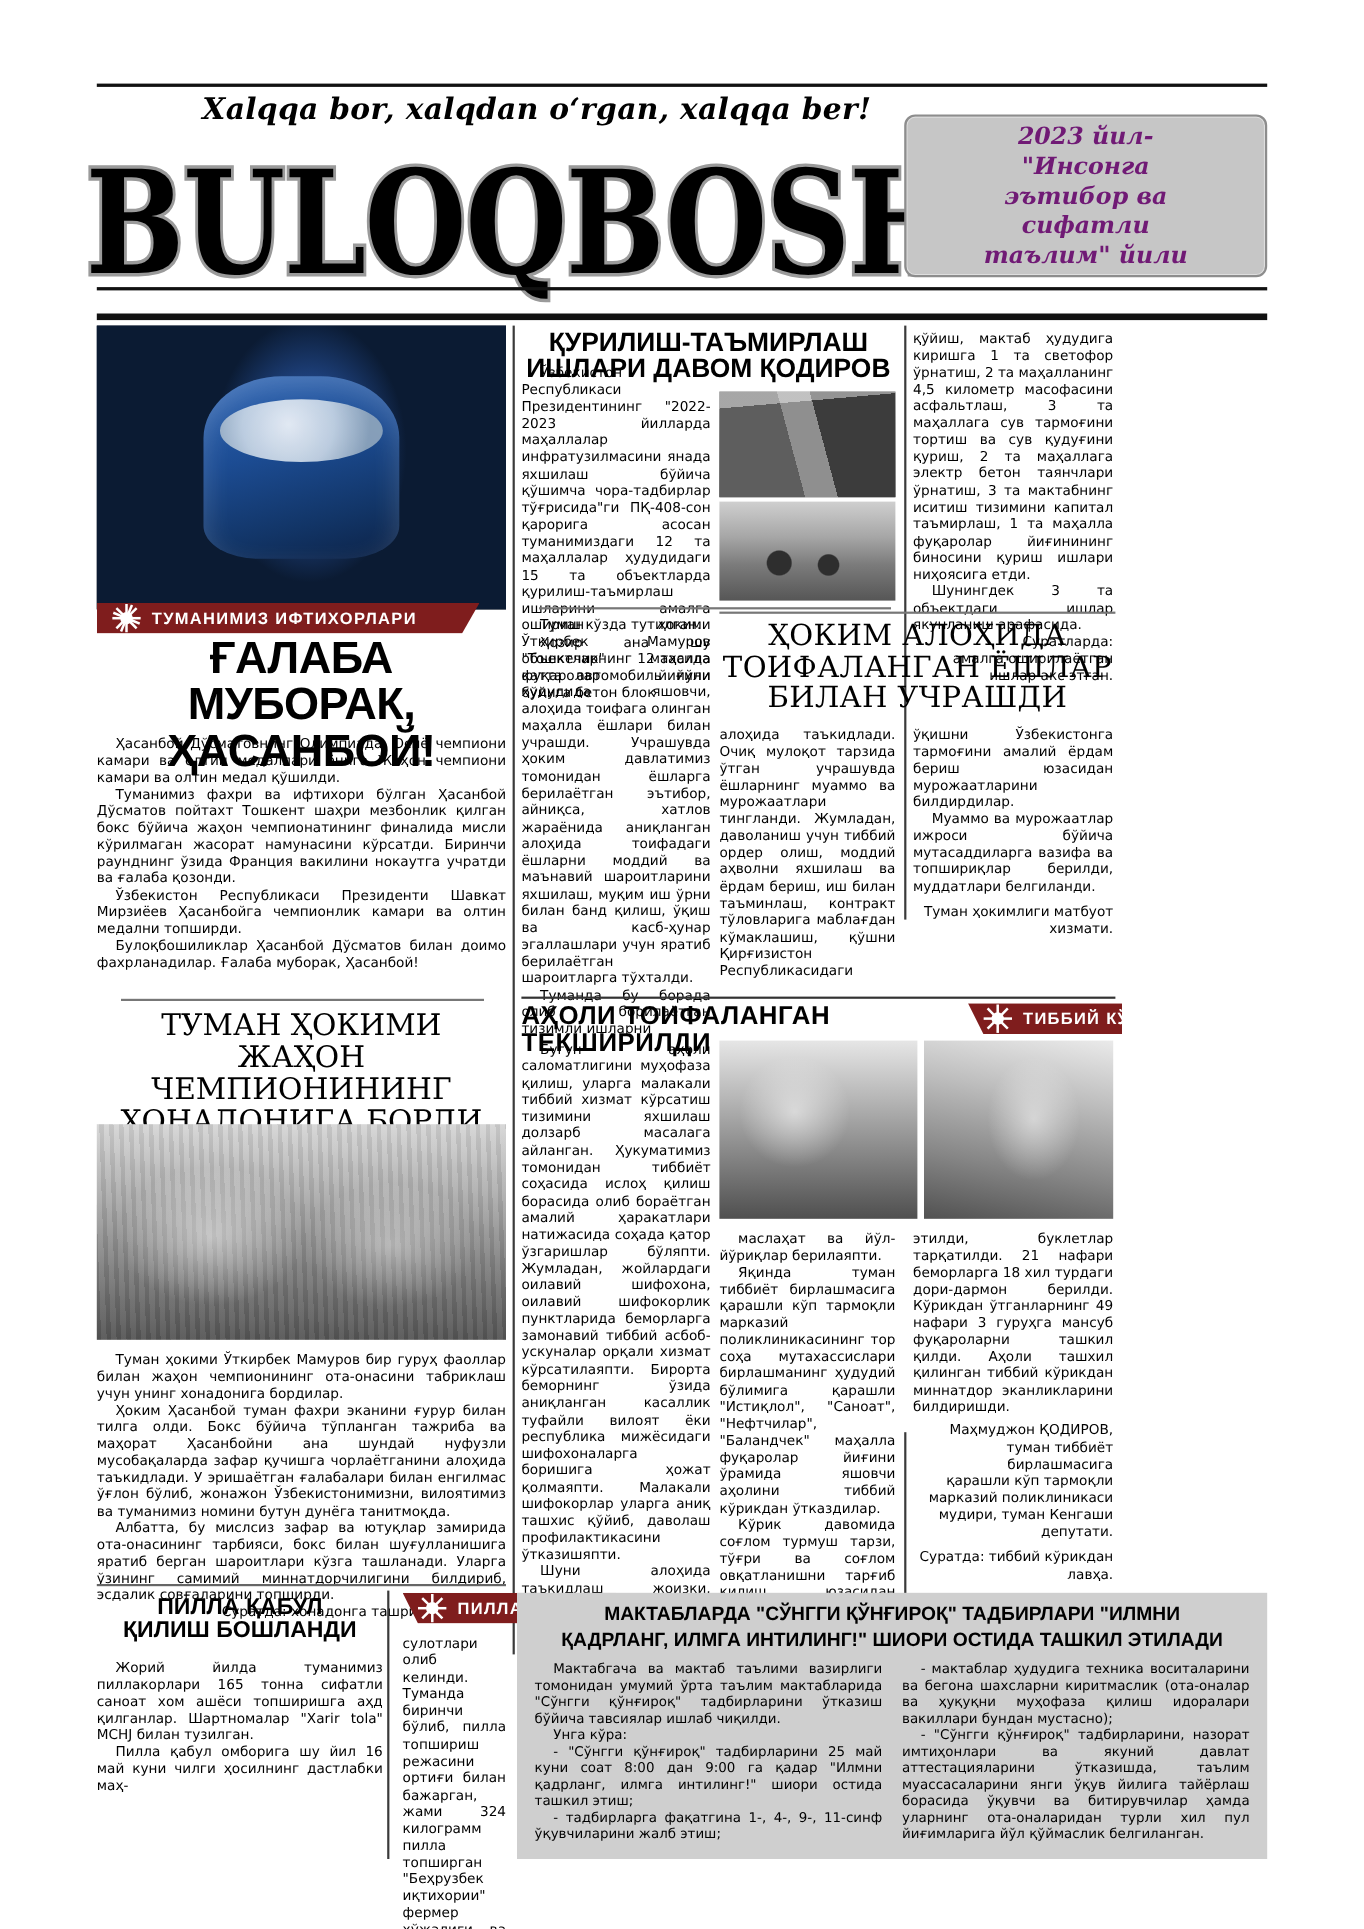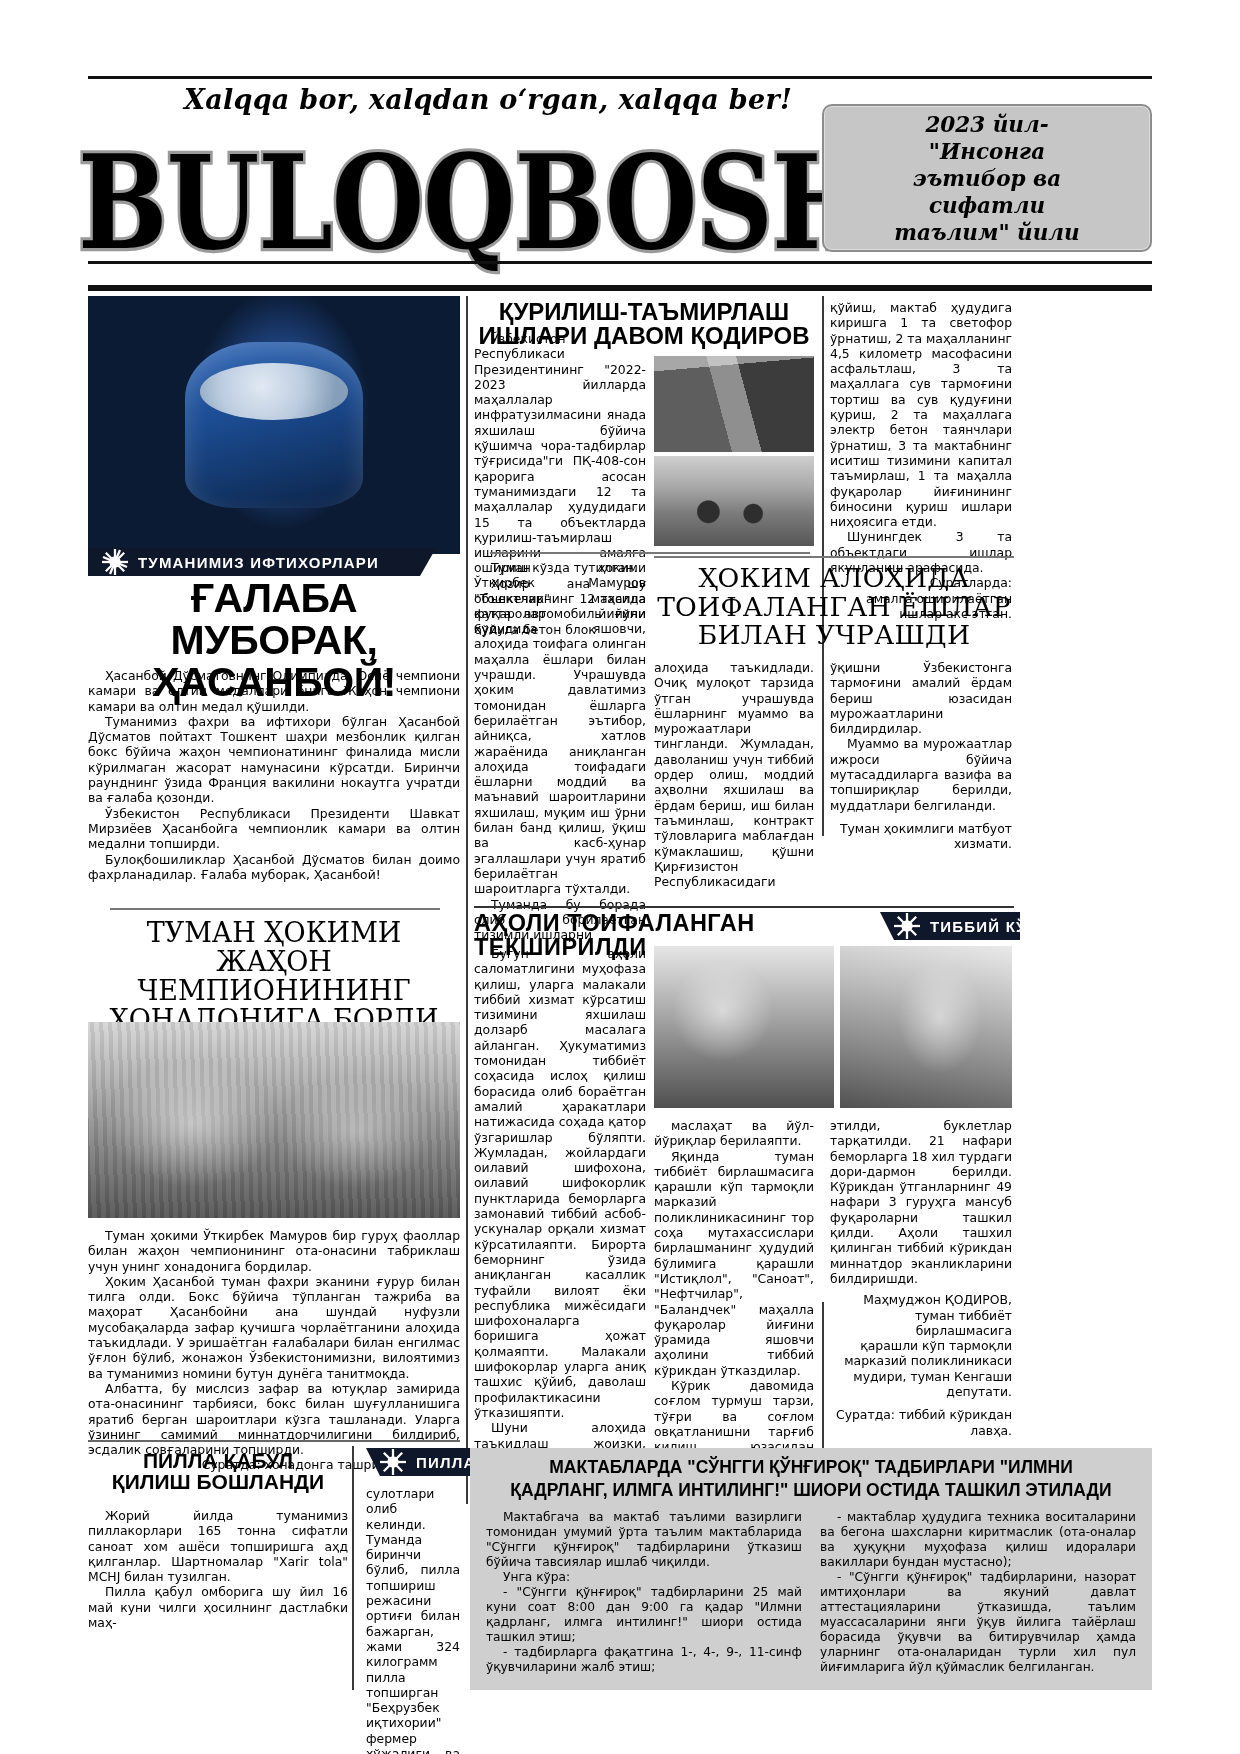--- a/index.html
+++ b/index.html
@@ -40,21 +40,21 @@
   .year-box {
     position:absolute; left:822px; top:104px; width:330px; height:148px;
     background:#c6c6c6; border:2px solid #8d8d8d; border-radius:10px;
     box-shadow: inset 0 0 0 1px #dedede;
     display:flex; align-items:center; justify-content:center;
   }
   .year-box .yb-inner {
     font-family:"DejaVu Serif", serif;
     font-style:italic; font-weight:bold;
     font-size:21.5px; line-height:27px;
-    text-align:center; color:#000000;
+    text-align:center; color:#701a75;
     white-space:pre-line;
   }
   .rule-mid { position:absolute; left:88px; top:261px; width:1064px; height:3px; background:#111; }
   .imprint {
     position:absolute; left:88px; top:266px; width:1064px;
     text-align:center;
     font-family:"Liberation Sans", sans-serif;
     font-size:12.3px; letter-spacing:-.15px;
   }
   .imprint b { font-weight:bold; }
@@ -120,21 +120,21 @@
       linear-gradient(180deg,#e6e6e6 0%, #b4b4b4 34%, #7d7d7d 70%, #4f4f4f 100%);
   }
   .ph-doc2 {
     background:
       radial-gradient(ellipse 60px 80px at 58% 44%, rgba(255,255,255,.5), rgba(255,255,255,0) 70%),
       linear-gradient(190deg,#eaeaea 0%, #bdbdbd 32%, #868686 68%, #515151 100%);
   }
 
   
   .ribbon {
-    position:absolute; height:28px; background:#0f172a;
+    position:absolute; height:28px; background:#7f1d1d;
     display:flex; align-items:center;
     clip-path: polygon(0 0, 100% 0, 100% 100%, 14px 100%);
     text-align: right;
   }
   .ribbon.l { clip-path: polygon(0 0, 100% 0, calc(100% - 16px) 100%, 0 100%); }
   .ribbon .star { width:26px; height:26px; margin:0 10px 0 14px; flex:0 0 auto; }
   .ribbon .rlabel {
     color:#fff; font-family:"Liberation Sans", sans-serif;
     font-weight:bold; font-size:15px; letter-spacing:1.2px;
     white-space:nowrap;

